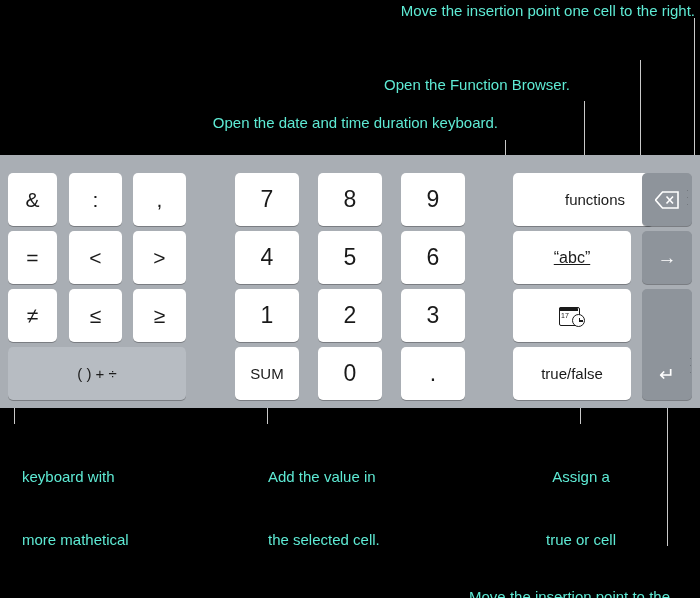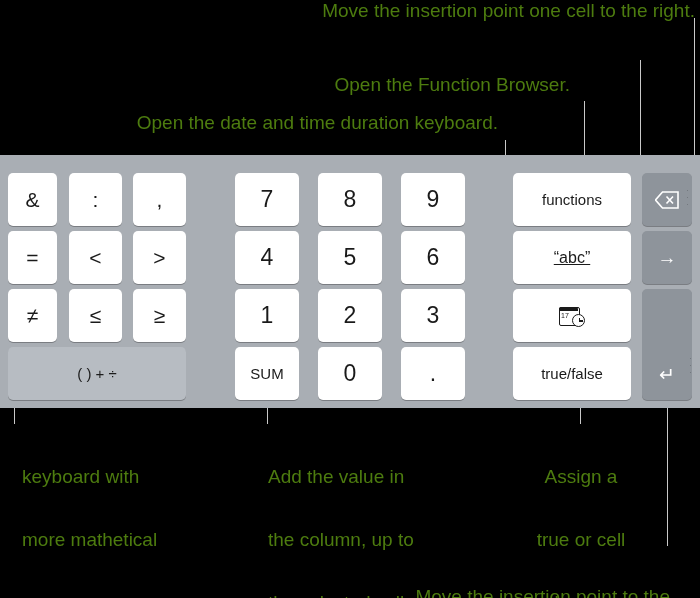--- a/index.html
+++ b/index.html
@@ -18,22 +18,22 @@
     position: absolute;
     left: 0; top: 0;
     width: 700px;
     height: 598px;
     background: #000000;
   }
 
   
   .ann {
     position: absolute;
-    color: #4d7c0f;
-    font-size: 19px;
+    color: #5eead4;
+    font-size: 15px;
     line-height: 21px;
     white-space: pre;
   }
   .ann.right { text-align: right; }
   .ann.center { text-align: center; }
   .ann.left { text-align: left; }
 
   
   .line {
     position: absolute;
@@ -185,21 +185,21 @@
     <div class="key num" style="left:401px; top:76px; width:64px; height:53px;">6</div>
 
     <div class="key num" style="left:235px; top:134px; width:64px; height:53px;">1</div>
     <div class="key num" style="left:318px; top:134px; width:64px; height:53px;">2</div>
     <div class="key num" style="left:401px; top:134px; width:64px; height:53px;">3</div>
 
     <div class="key word" style="left:235px; top:192px; width:64px; height:53px;">SUM</div>
     <div class="key num" style="left:318px; top:192px; width:64px; height:53px;">0</div>
     <div class="key num" style="left:401px; top:192px; width:64px; height:53px;">.</div>
 
-    <div class="key word" style="left:513px; top:18px; width:118px; height:53px;">functions</div>
+    <div class="key word" style="left:513px; top:18px; width:118px; height:53px;padding-left:23px;">functions</div>
     <div class="key word" style="left:513px; top:76px; width:118px; height:53px; font-size:16px;text-decoration:underline;">“abc”</div>
 
     <div class="key" style="left:513px; top:134px; width:118px; height:53px;">
       <span class="cal-icon">
         <span class="bar"></span>
         <span class="body"></span>
         <span class="num17">17</span>
         <span class="clock"></span>
         <span class="hand1"></span>
         <span class="hand2"></span>
@@ -229,21 +229,20 @@
   <div class="line vline" style="left:667px; top:408px; height:138px;"></div>
 
   <div class="ann left" style="left:22px; top:424px; width:190px;">
     <div>keyboard with</div>
     <div>more mathetical</div>
     
   </div>
 
   <div class="ann left" style="left:268px; top:424px; width:200px;">
     <div>Add the value in</div>
-    <div>the column, up to</div>
     <div>the selected cell.</div>
   </div>
 
   <div class="ann center" style="left:486px; top:424px; width:190px;">
     <div>Assign a</div>
     <div>true or cell</div>
     <div>value to an</div>
     
   </div>
 

